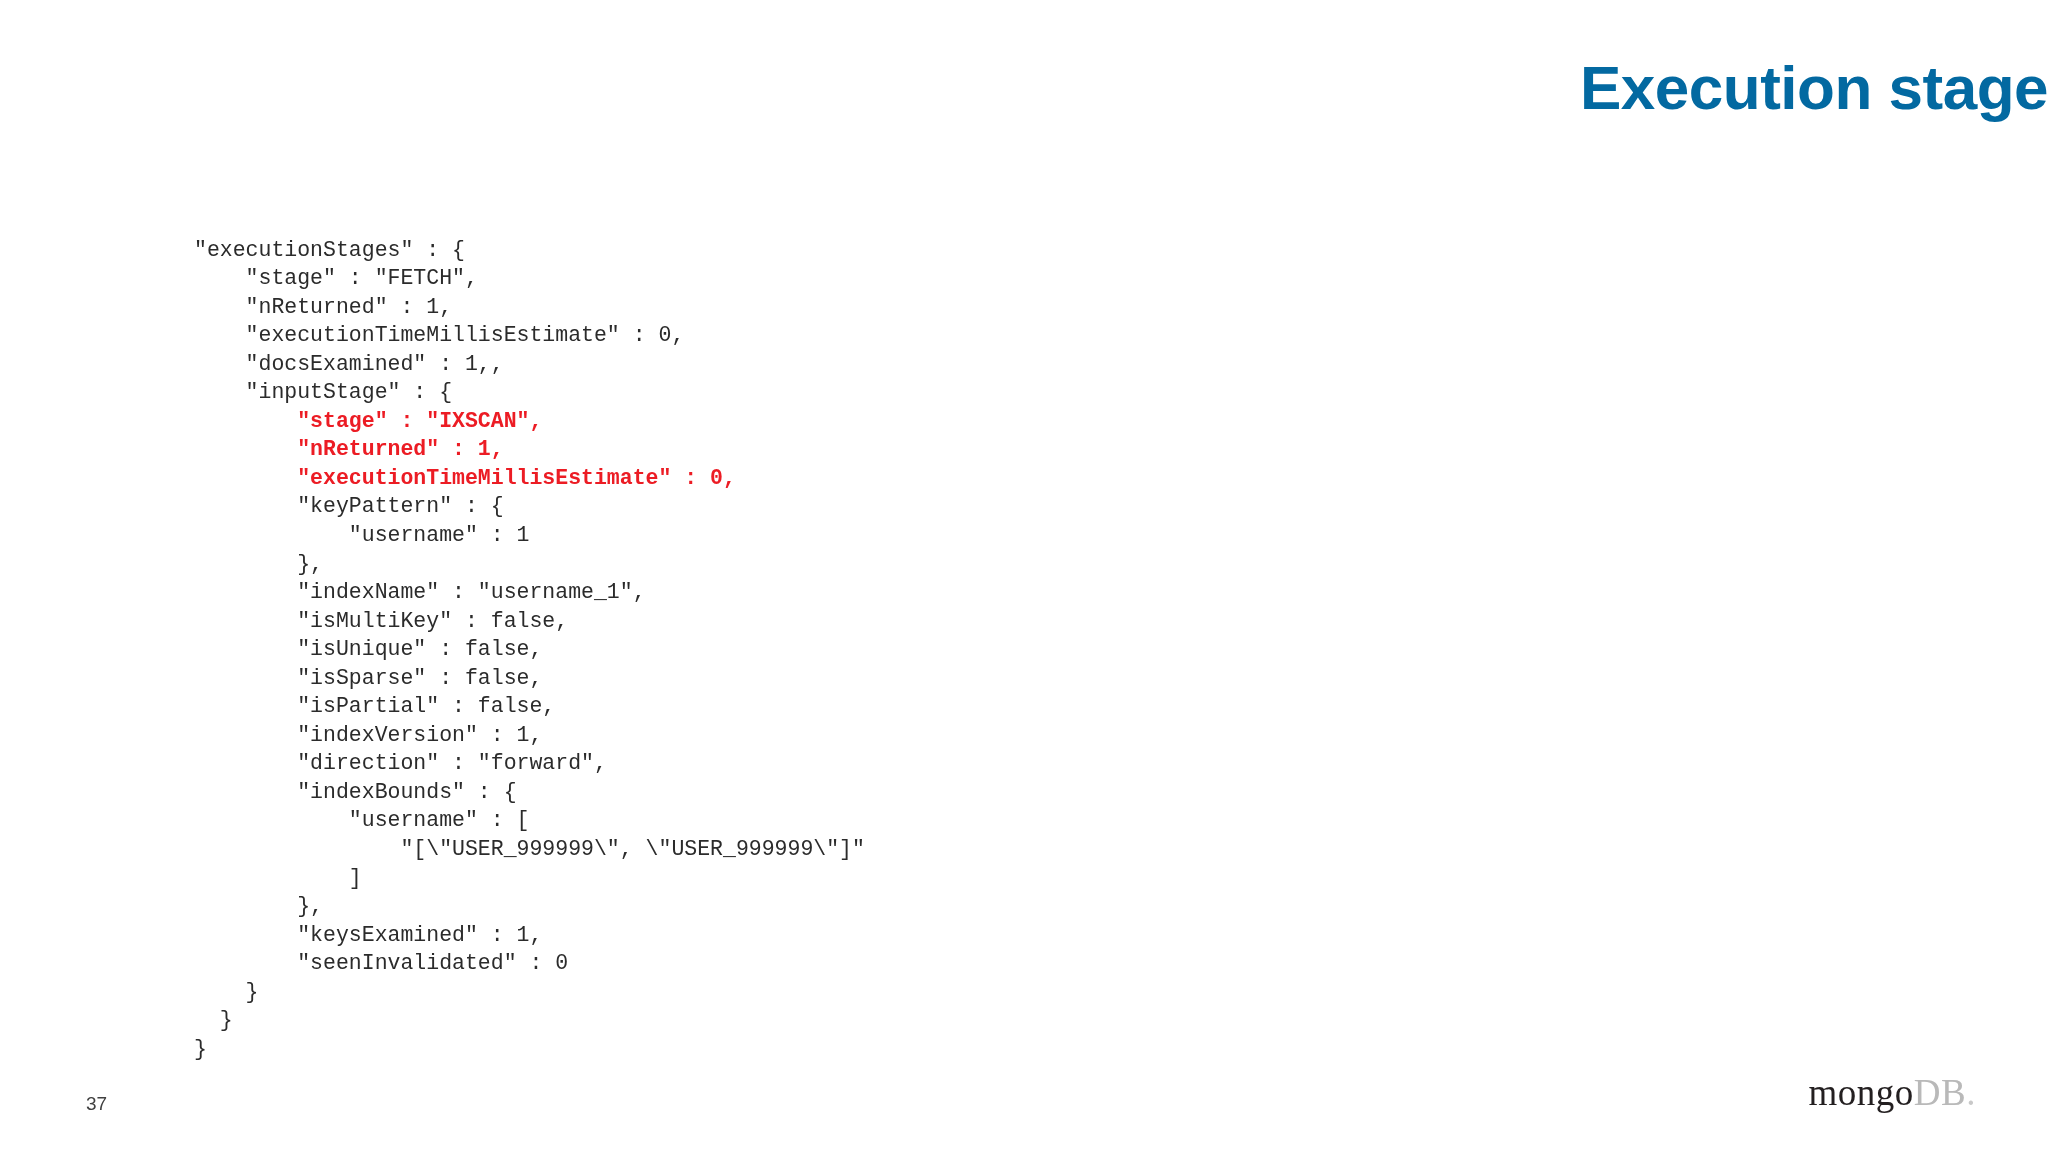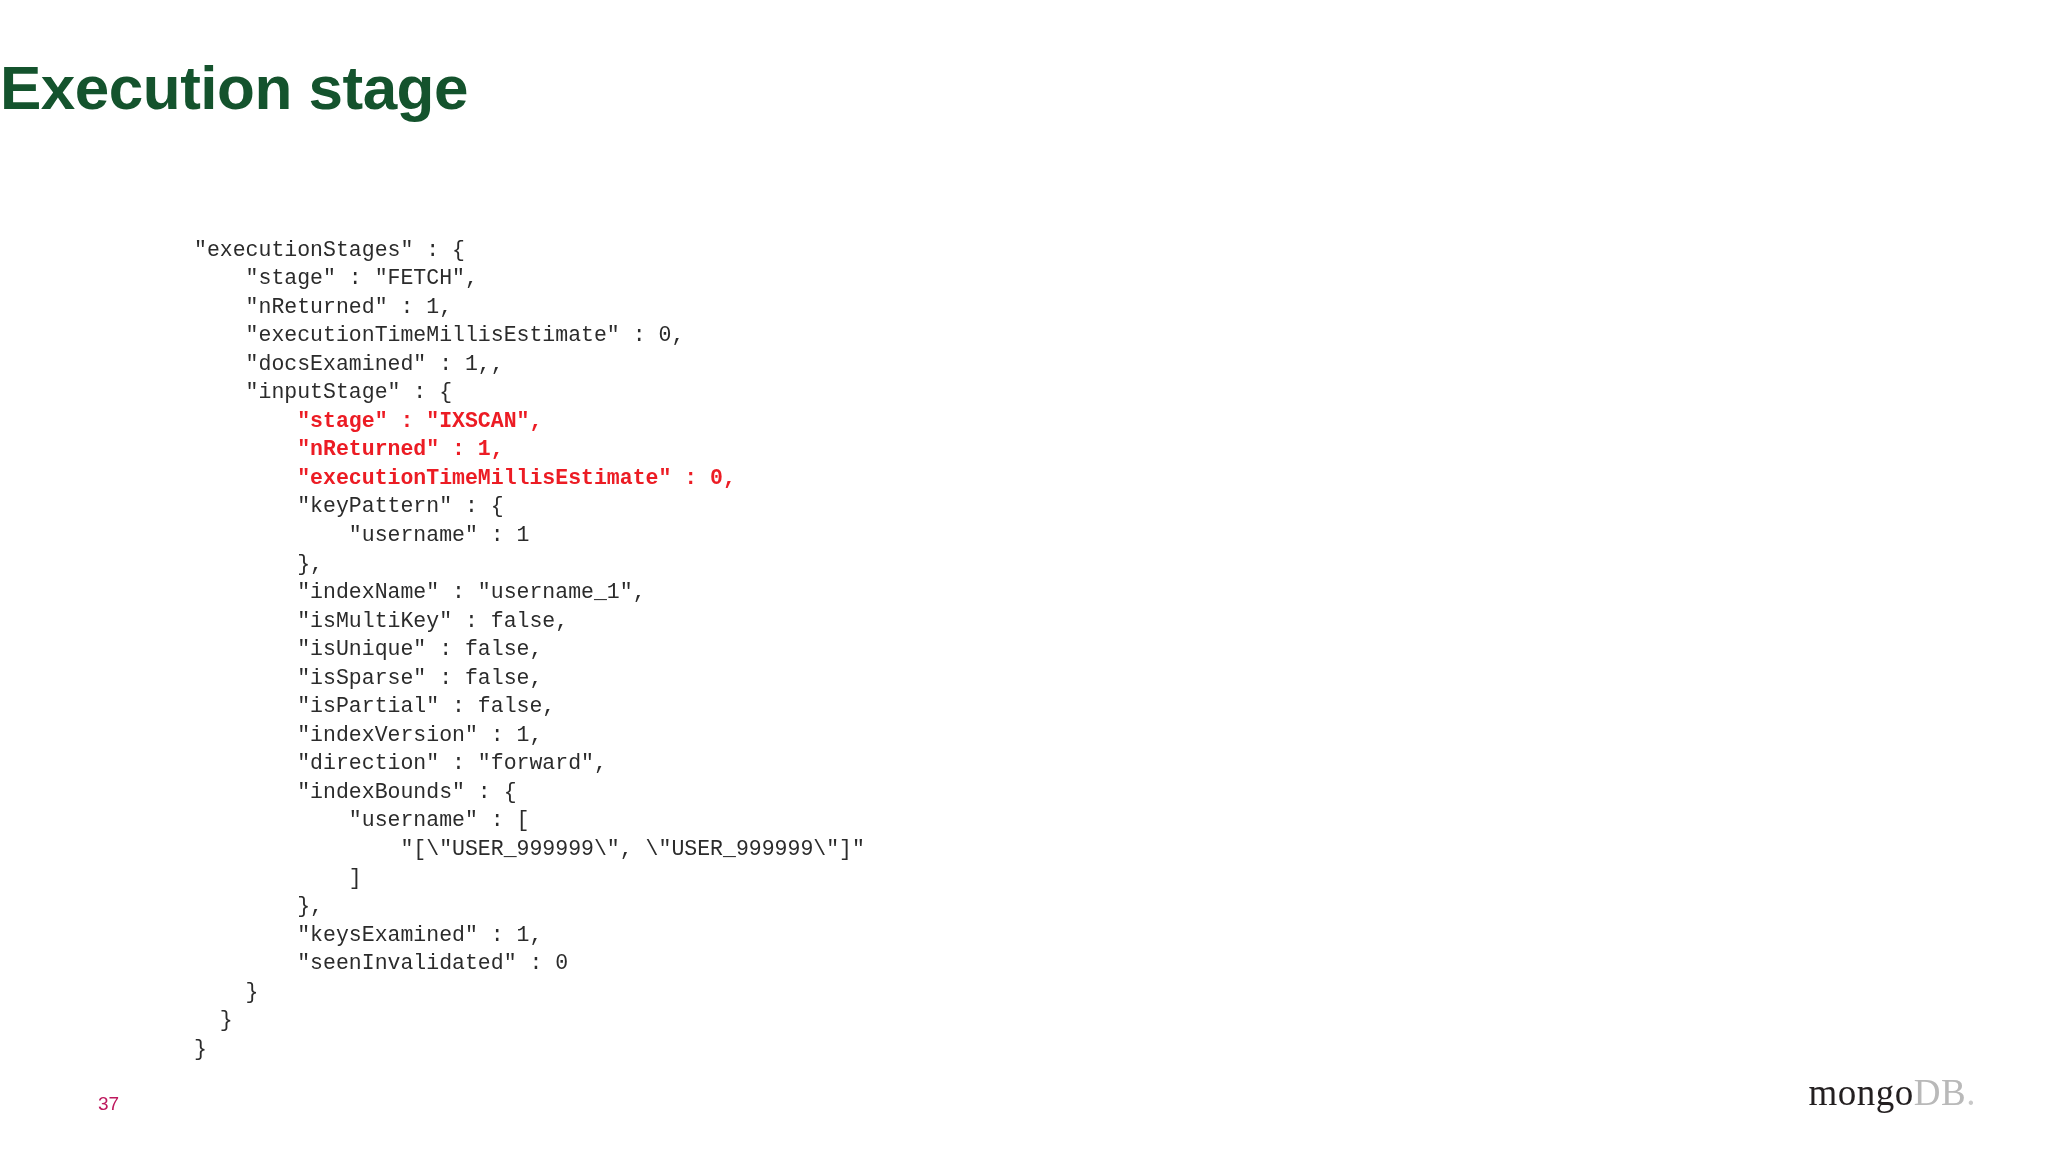--- a/index.html
+++ b/index.html
@@ -13,27 +13,27 @@
     width: 2048px;
     height: 1152px;
     background: #ffffff;
     overflow: hidden;
   }
   #slide-title {
     position: absolute;
     top: 52px;
     left: 0;
     width: 2048px;
-    text-align: left;
+    text-align: right;
     font-family: "Liberation Sans", sans-serif;
     font-weight: bold;
     font-size: 62px;
     line-height: 72px;
     letter-spacing: -0.5px;
-    color: #14532d;
+    color: #0369a1;
     white-space: pre;
   }
   #code-block {
     position: absolute;
     top: 214px;
     left: 194px;
     font-family: "Liberation Mono", monospace;
     font-size: 21.5px;
     line-height: 28.55px;
     color: #2b2b2b;
@@ -42,25 +42,25 @@
   #code-block .line {
     white-space: pre;
     height: 28.55px;
   }
   #code-block .hl {
     color: #ec1c24;
     font-weight: bold;
   }
   #page-number {
     position: absolute;
-    left: 98px;
+    left: 86px;
     top: 1093px;
     font-family: "Liberation Sans", sans-serif;
     font-size: 19px;
-    color: #be185d;
+    color: #404040;
     white-space: pre;
   }
   #brand-logo {
     position: absolute;
     right: 72px;
     top: 1073px;
     font-family: "Liberation Serif", serif;
     font-size: 37px;
     line-height: 40px;
     letter-spacing: 0.5px;

